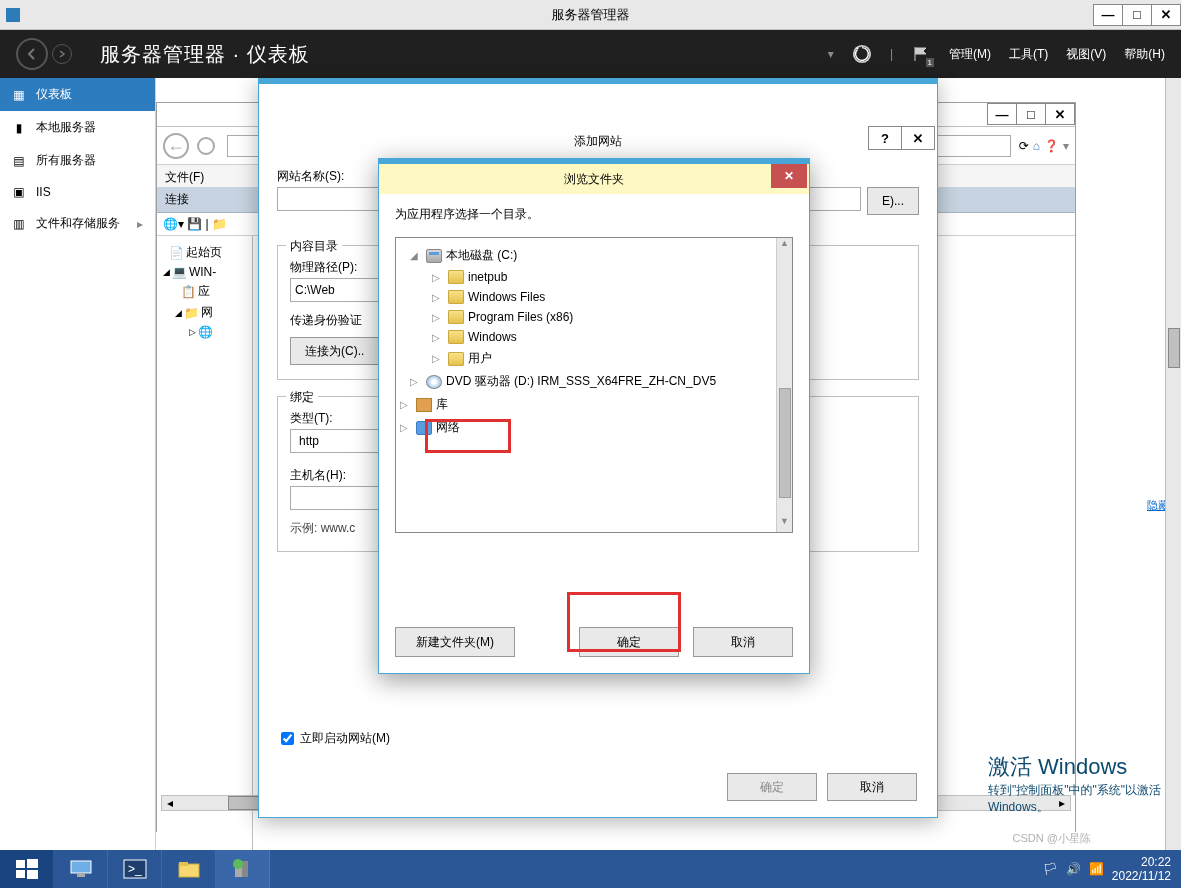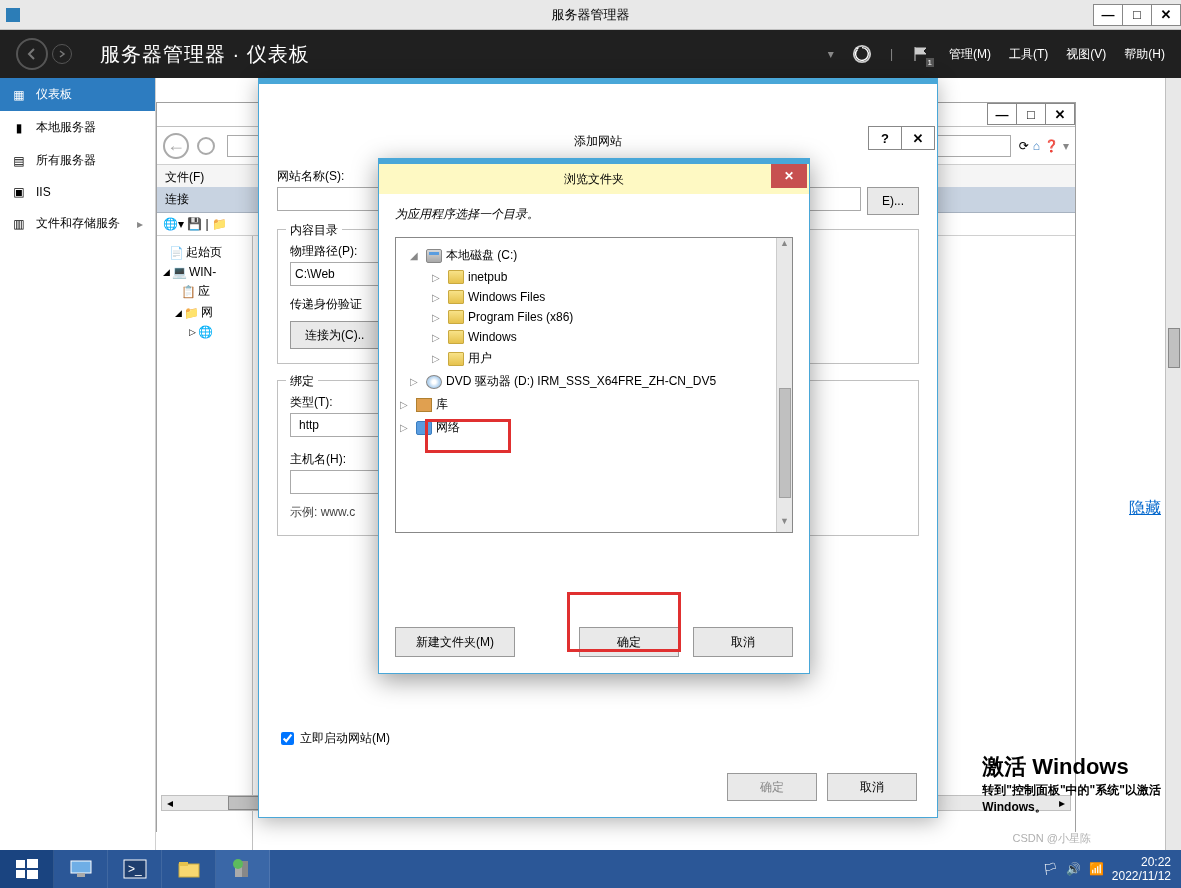--- a/index.html
+++ b/index.html
@@ -33,44 +33,44 @@
 .iis-titlebar { height: 24px; background: #fff; display: flex; justify-content: flex-end; border-bottom: 1px solid #c0c0c0; }
 .iis-toolbar { height: 38px; background: #fff; border-bottom: 1px solid #d0d0d0; display: flex; align-items: center; padding: 0 6px; gap: 4px; }
 .iis-addr { flex: 1; height: 22px; border: 1px solid #aaa; margin: 0 4px; background: #fff; }
 .iis-menu { height: 22px; background: #f5f5f5; padding: 4px 8px; font-size: 12px; }
 .iis-connections { background: #c8d3e1; padding: 4px 8px; font-size: 12px; border-bottom: 1px solid #a7b2c0; }
 .iis-body { display: flex; height: calc(100% - 108px); }
 .iis-tree { width: 96px; background: #fff; border-right: 1px solid #c0c0c0; padding: 6px 2px; font-size: 12px; overflow: hidden; }
 .iis-tree .trow { display: flex; align-items: center; gap: 2px; padding: 2px 0; white-space: nowrap; }
 .iis-right { flex: 1; background: #fff; }
 .iis-status { height: 20px; background: #f0f0f0; border-top: 1px solid #c0c0c0; padding: 2px 6px; font-size: 12px; }
-.hidden-btn { position: absolute; right: 20px; top: 420px; color: #0066cc; font-size: 16px; cursor: pointer; text-decoration: underline; }
+.hidden-btn { position: absolute; right: 12px; top: 420px; color: #0066cc; font-size: 11px; cursor: pointer; text-decoration: underline; }
 
 
 .dlg-addsite { position: absolute; left: 258px; top: 0; width: 680px; height: 740px; background: #fff; border: 1px solid #49a7d8; border-top: 6px solid #49a7d8; box-shadow: 0 4px 20px rgba(0,0,0,0.3); }
 .dlg-addsite .titlebar { height: 30px; display: flex; align-items: center; justify-content: center; position: relative; font-size: 13px; margin-top: 42px; }
 .dlg-addsite .titlebar .btns { position: absolute; right: 2px; top: 0; display: flex; }
 .dlg-addsite .titlebar .btns .win-btn { width: 34px; height: 24px; }
 .dlg-addsite .content { padding: 12px 18px; }
-.form-row { margin-bottom: 6px; }
+.form-row { margin-bottom: 22px; }
 .form-label { font-size: 12px; margin-bottom: 2px; display: block; }
 .form-input { height: 24px; border: 1px solid #aaa; padding: 2px 4px; background: #fff; }
 .fieldset { border: 1px solid #c0c0c0; padding: 10px 12px 14px; margin-top: 8px; }
 .fieldset .legend { font-size: 12px; background: #fff; position: relative; top: -18px; left: -4px; padding: 0 4px; width: fit-content; }
 .fieldset .inner { margin-top: -14px; }
 .btn { height: 28px; padding: 0 14px; border: 1px solid #999; background: #e9e9e9; cursor: pointer; font-size: 12px; }
 .btn.disabled { color: #888; }
 .dlg-addsite .bottom-btns { position: absolute; bottom: 16px; right: 20px; display: flex; gap: 10px; }
 .checkbox-row { position: absolute; bottom: 70px; left: 22px; display: flex; align-items: center; gap: 6px; }
 
 
 .dlg-browse { position: absolute; left: 378px; top: 70px; width: 432px; height: 516px; background: #fff; border: 1px solid #49a7d8; border-top: 6px solid #49a7d8; box-shadow: 0 6px 24px rgba(0,0,0,0.4); z-index: 10; }
 .dlg-browse .titlebar { height: 30px; display: flex; align-items: center; justify-content: center; position: relative; font-size: 13px; background: #fef9c3; }
 .dlg-browse .titlebar .close { position: absolute; right: 2px; top: 0; width: 36px; height: 24px; background: #c75050; color: #fff; display: flex; align-items: center; justify-content: center; font-weight: bold; cursor: pointer; }
-.dlg-browse .prompt { padding: 12px 16px 6px; font-size: 12px; font-style: italic; }
+.dlg-browse .prompt { padding: 12px 16px 6px; font-size: 12px; }
 .dlg-browse .tree-box { margin: 8px 16px; border: 1px solid #888; height: 296px; position: relative; background: #fff; }
 .dlg-browse .tree-inner { padding: 6px 0; overflow: hidden; height: 100%; }
 .dlg-browse .tree-scroll { position: absolute; right: 0; top: 0; width: 16px; height: 100%; background: #e8e8e8; border-left: 1px solid #ccc; }
 .dlg-browse .tree-scroll .thumb { position: absolute; left: 2px; width: 12px; height: 110px; top: 150px; background: #c0c0c0; border: 1px solid #a0a0a0; }
 .folder-row { display: flex; align-items: center; padding: 3px 0 3px 10px; gap: 4px; font-size: 12px; cursor: pointer; white-space: nowrap; }
 .folder-row .exp { width: 12px; color: #888; font-size: 10px; }
 .folder-row .ficon { width: 16px; height: 14px; display: inline-block; }
 .folder-icon { width: 16px; height: 13px; background: linear-gradient(#f8e288,#e6c24d); border-radius: 1px; border: 1px solid #c9a940; }
 .disk-icon { width: 16px; height: 14px; background: linear-gradient(#d8d8d8,#a8a8a8); border: 1px solid #888; border-radius: 2px; position: relative; }
 .disk-icon::after { content: ""; position: absolute; left: 2px; top: 2px; width: 10px; height: 3px; background: #5a9de0; }
@@ -86,21 +86,21 @@
 .redbox { position: absolute; border: 3px solid #e03030; pointer-events: none; z-index: 20; }
 
 
 .taskbar { position: absolute; left: 0; bottom: 0; width: 100%; height: 38px; background: #2b5797; display: flex; align-items: center; }
 .task-btn { width: 54px; height: 38px; display: flex; align-items: center; justify-content: center; border-right: 1px solid rgba(255,255,255,0.1); }
 .task-btn.start { background: #1a4480; }
 .tray { margin-left: auto; display: flex; align-items: center; gap: 8px; padding: 0 10px; color: #fff; font-size: 11px; }
 .tray .clock { text-align: right; line-height: 1.2; }
 
 
-.watermark { position: absolute; right: 20px; bottom: 72px; color: #000000; z-index: 5; font-weight: bold; }
+.watermark { position: absolute; right: 20px; bottom: 72px; color: #0c4a6e; z-index: 5; }
 .watermark .big { font-size: 22px; }
 .watermark .small { font-size: 12px; }
 
 svg { display: block; }
 </style>
 </head>
 <body>
 
 <div class="main-titlebar">
   <div class="app-icon"></div>

